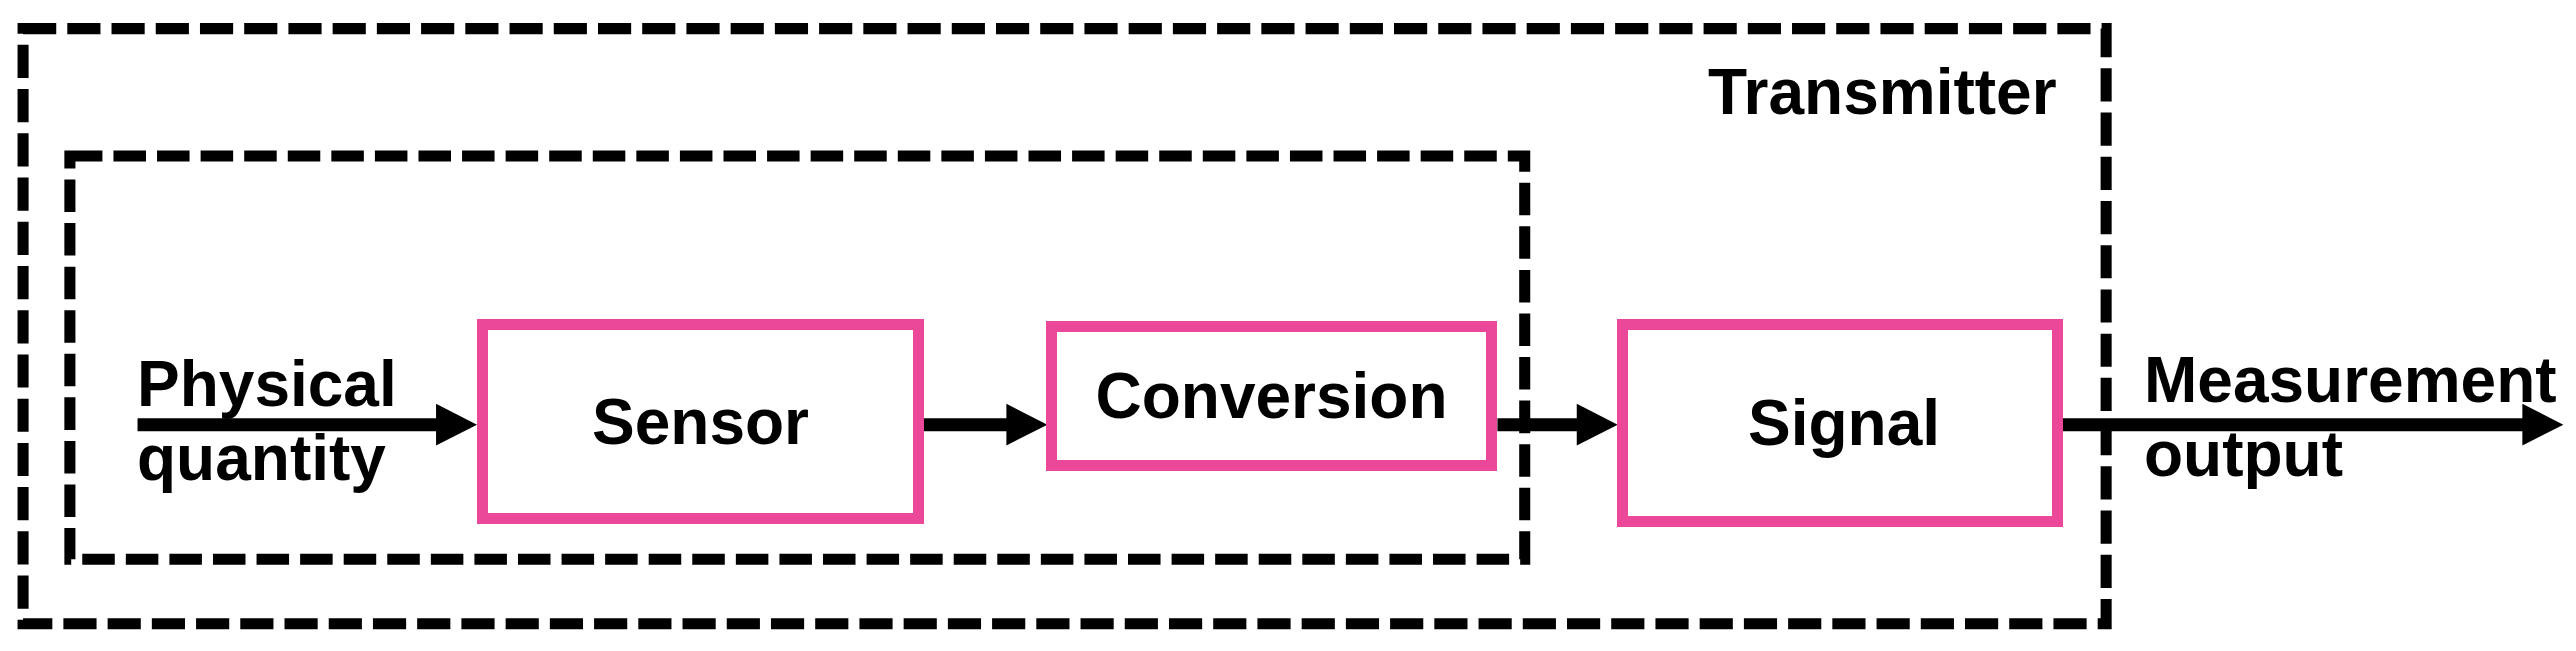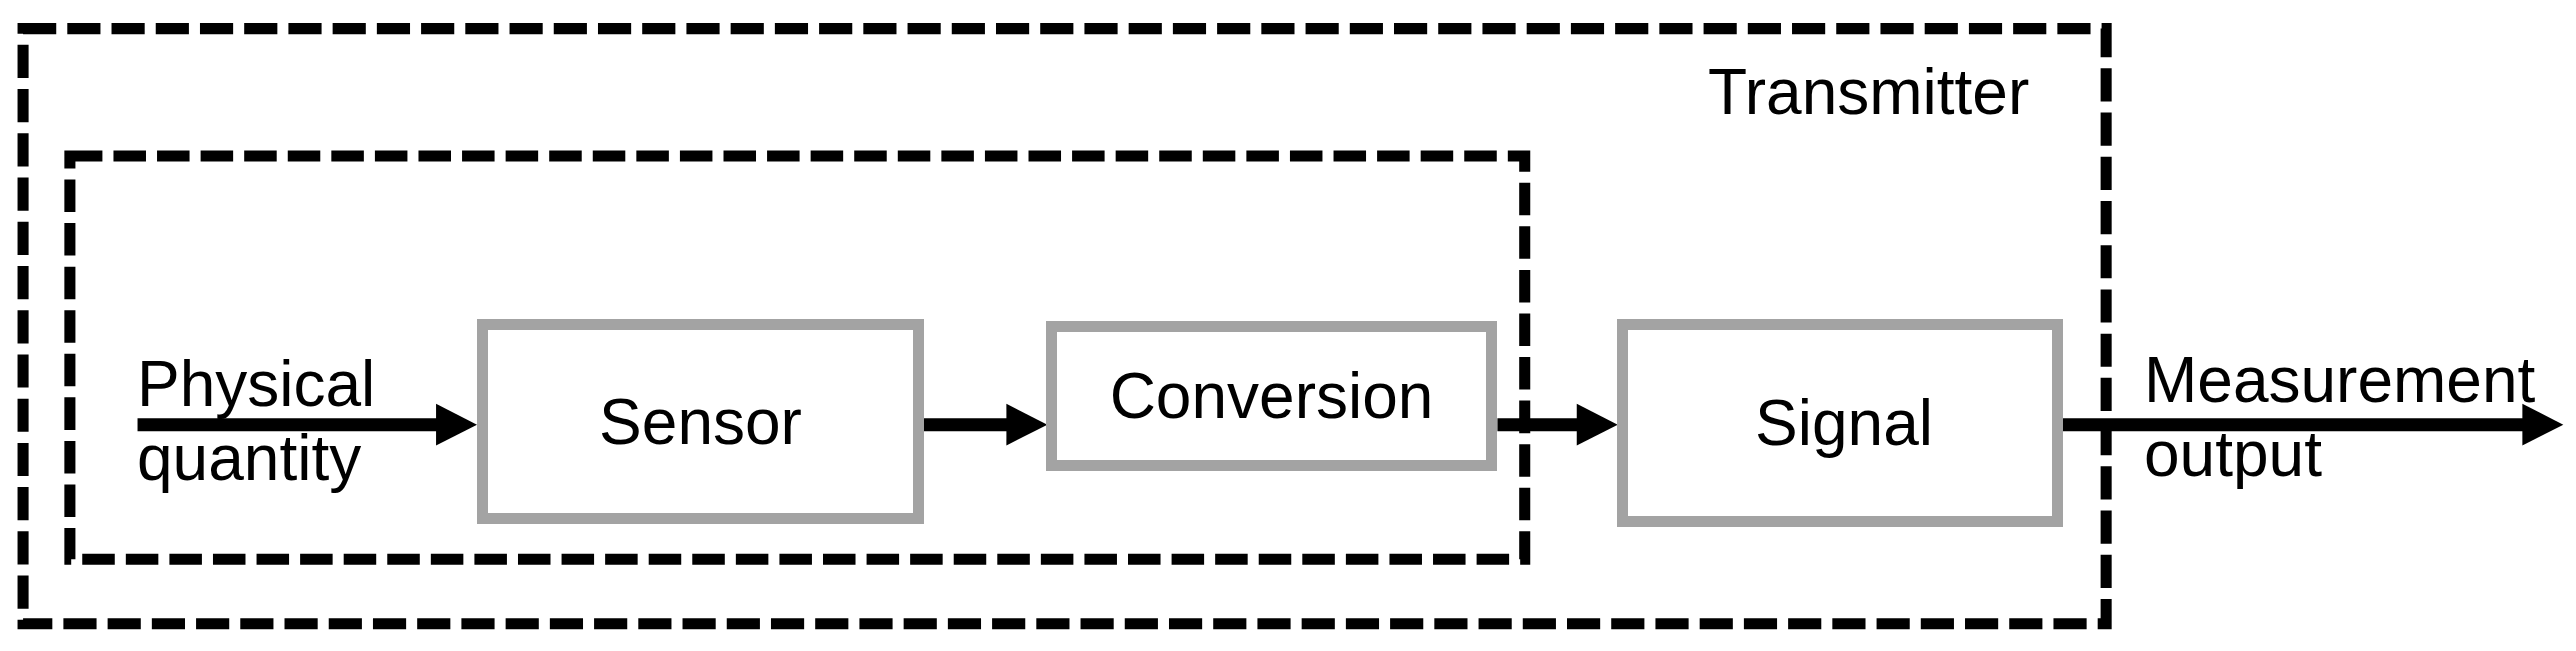--- a/index.html
+++ b/index.html
@@ -6,33 +6,33 @@
     margin: 0;
     padding: 0;
     background: #ffffff;
   }
   .canvas {
     position: relative;
     width: 2576px;
     height: 651px;
     background: #ffffff;
     font-family: "Liberation Sans", sans-serif;
-    font-weight: normal;
+    font-weight: bold;
     color: #000000;
     overflow: hidden;
   }
   .layer {
     position: absolute;
     left: 0;
     top: 0;
   }
   .block {
     position: absolute;
     box-sizing: border-box;
-    border: 11px solid #a3a3a3;
+    border: 11px solid #ec4899;
     background: #ffffff;
     display: flex;
     align-items: center;
     justify-content: center;
     text-align: center;
   }
   .lbl {
     font-size: 64px;
     line-height: 74px;
     white-space: nowrap;

